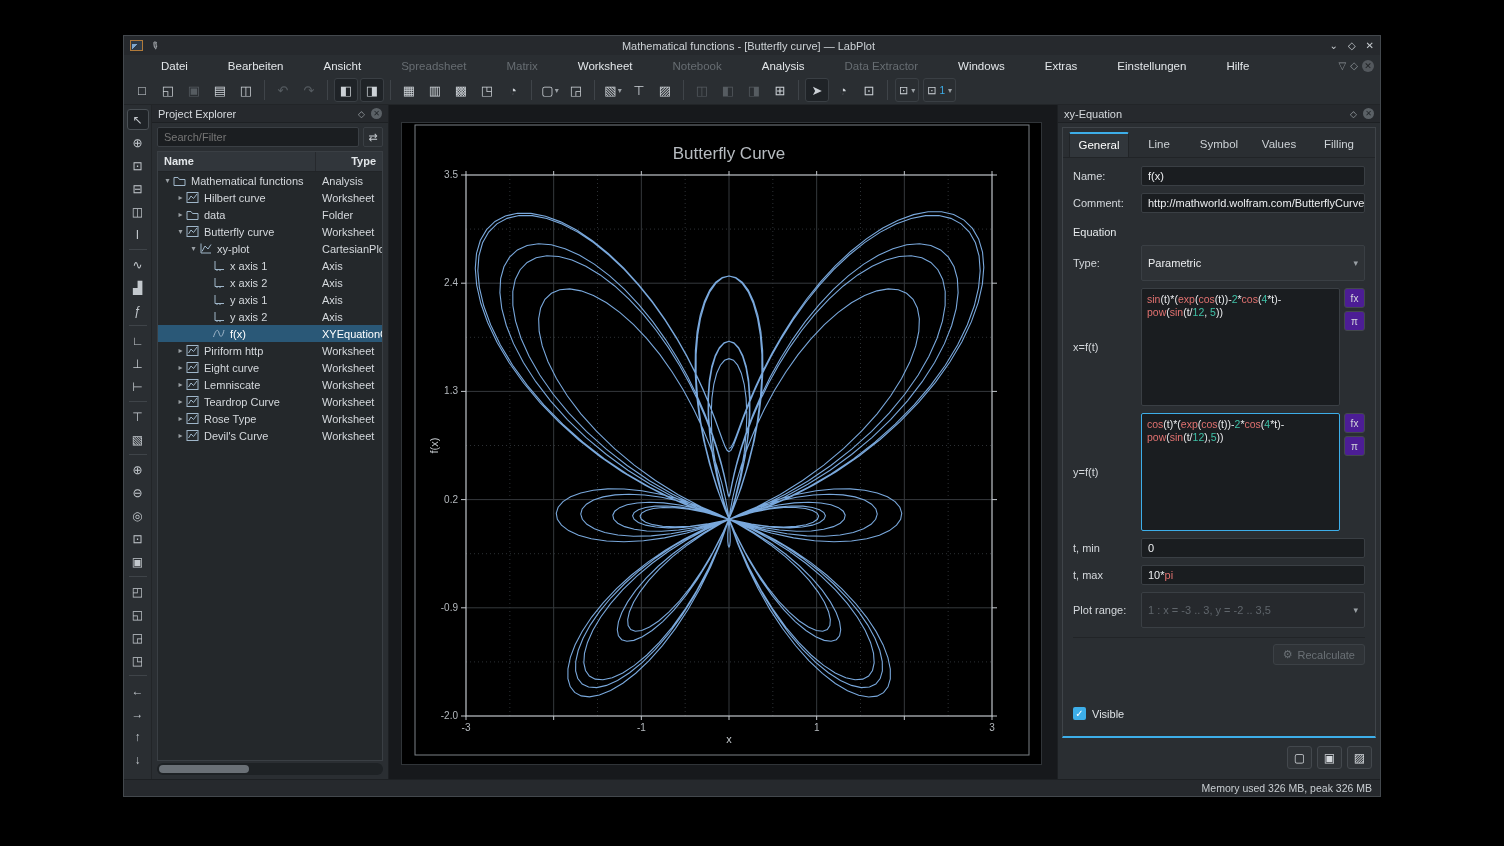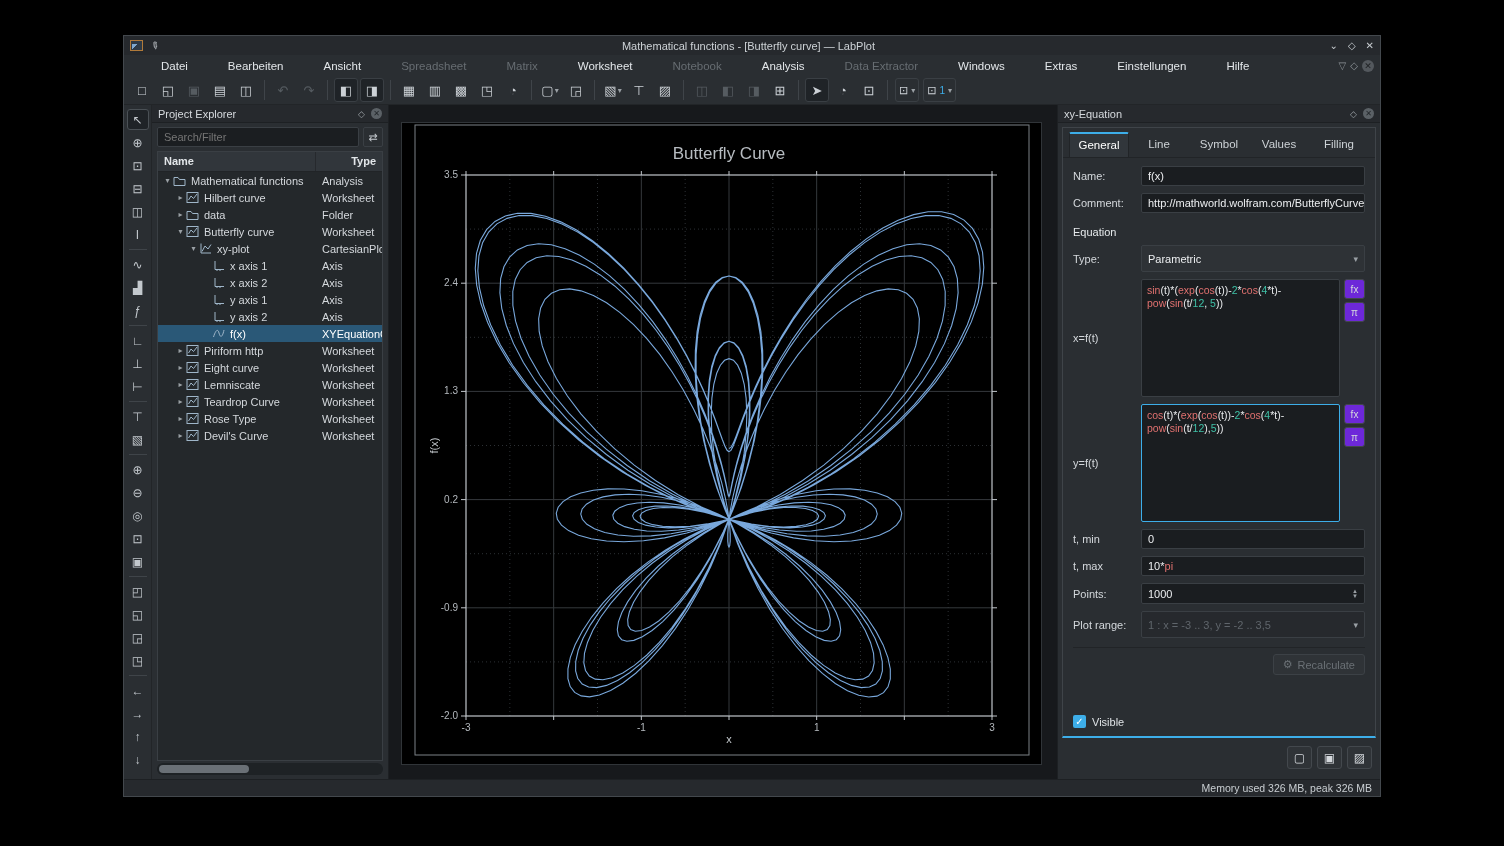--- a/index.html
+++ b/index.html
@@ -99,39 +99,39 @@
   
   #eq-dock { width:322px; flex:0 0 auto; }
   .eq-frame { flex:1; margin:4px 4px 0 4px; border:1px solid #3f4449;
     border-bottom:2px solid #3daee9; display:flex; flex-direction:column;
     background:#2a2e32; min-height:0; }
   .tabs { display:flex; padding:4px 6px 0 6px; border-bottom:1px solid #212427; flex:0 0 auto; }
   .tab { flex:1; text-align:center; font-size:11.5px; color:#cdd2d6; padding:5px 0 6px 0;
     border:1px solid transparent; border-bottom:none; }
   .tab.active { background:#31363b; border-color:#212427; border-top:2px solid #3daee9;
     border-radius:2px 2px 0 0; color:#fff; }
-  .eq-body { flex:1; padding:8px 10px 0 10px; font-size:11px; overflow:hidden;
+  .eq-body { flex:1; padding:8px 10px 8px 10px; font-size:11px; overflow:hidden;
     display:flex; flex-direction:column; }
   .frow { display:flex; align-items:center; margin-bottom:7px; }
   .frow label { width:68px; color:#d4d8dc; flex:0 0 auto; }
   .tinput { flex:1; height:20px; background:#1a1d20; border:1px solid #3a3f44; border-radius:2px;
     color:#eceef0; font-size:11px; padding:0 6px; display:flex; align-items:center;
     white-space:nowrap; overflow:hidden; }
   .section-label { font-weight:normal; color:#e6eaec; margin:6px 0 7px 0; }
-  .combo { flex:1; height:27px; background:#2e3236; border:1px solid #3a3f44; border-radius:2px;
+  .combo { flex:1; height:36px; background:#2e3236; border:1px solid #3a3f44; border-radius:2px;
     display:flex; align-items:center; padding:0 6px; color:#eceef0; }
   .combo .dd { margin-left:auto; font-size:9px; color:#9aa0a5; }
   .combo.disabled { color:#5f656b; background:#26292d; }
   .eqrow { display:flex; margin-bottom:7px; }
   .eqrow label { width:68px; color:#d4d8dc; flex:0 0 auto; align-self:center; }
   .eqbox { flex:1; height:118px; background:#1a1d20; border:1px solid #3a3f44; border-radius:2px;
     padding:4px 5px; font-size:10.5px; line-height:13px; color:#e8eaec; overflow:hidden; }
   .eqbox.focused { border-color:#3daee9; }
   .eqbtns { display:flex; flex-direction:column; gap:3px; margin-left:4px; flex:0 0 auto; }
-  .mini-btn { width:21px; height:20px; background:#6d28d9; border:1px solid #43484d;
+  .mini-btn { width:21px; height:20px; background:#4c1d95; border:1px solid #43484d;
     border-radius:3px; color:#d4d8dc; font-size:10px; display:flex; align-items:center;
     justify-content:center; }
   .seg-f { color:#e0716f; }
   .seg-n { color:#3fc1a7; }
   .spin { flex:1; height:21px; background:#1a1d20; border:1px solid #3a3f44; border-radius:2px;
     display:flex; align-items:center; padding:0 6px; color:#eceef0; }
   .spin .arrows { margin-left:auto; display:flex; flex-direction:column; font-size:6px;
     color:#9aa0a5; line-height:5px; }
   .recalc-row { display:flex; justify-content:flex-end; padding-top:6px;
     border-top:1px solid #212427; margin-top:2px; }
@@ -728,30 +728,20 @@
             <span class="tinput">0</span>
           </div>
           <div class="frow">
             <label>t, max</label>
             <span class="tinput">
                 <span>10*</span>
                 <span class="seg-f">pi</span>
               </span>
           </div>
           <div class="frow">
-            <label>Points:</label>
-            <span class="spin">
-              <span>1000</span>
-              <span class="arrows">
-                  <span>▲</span>
-                  <span>▼</span>
-                </span>
-            </span>
-          </div>
-          <div class="frow">
             <label>Plot range:</label>
             <span class="combo disabled">
               <span>1 : x = -3 .. 3, y = -2 .. 3,5</span>
                 <span class="dd">▾</span>
             </span>
           </div>
           <div class="recalc-row">
             <span class="btn disabled">
               <span>⚙</span>
               <span>Recalculate</span>

